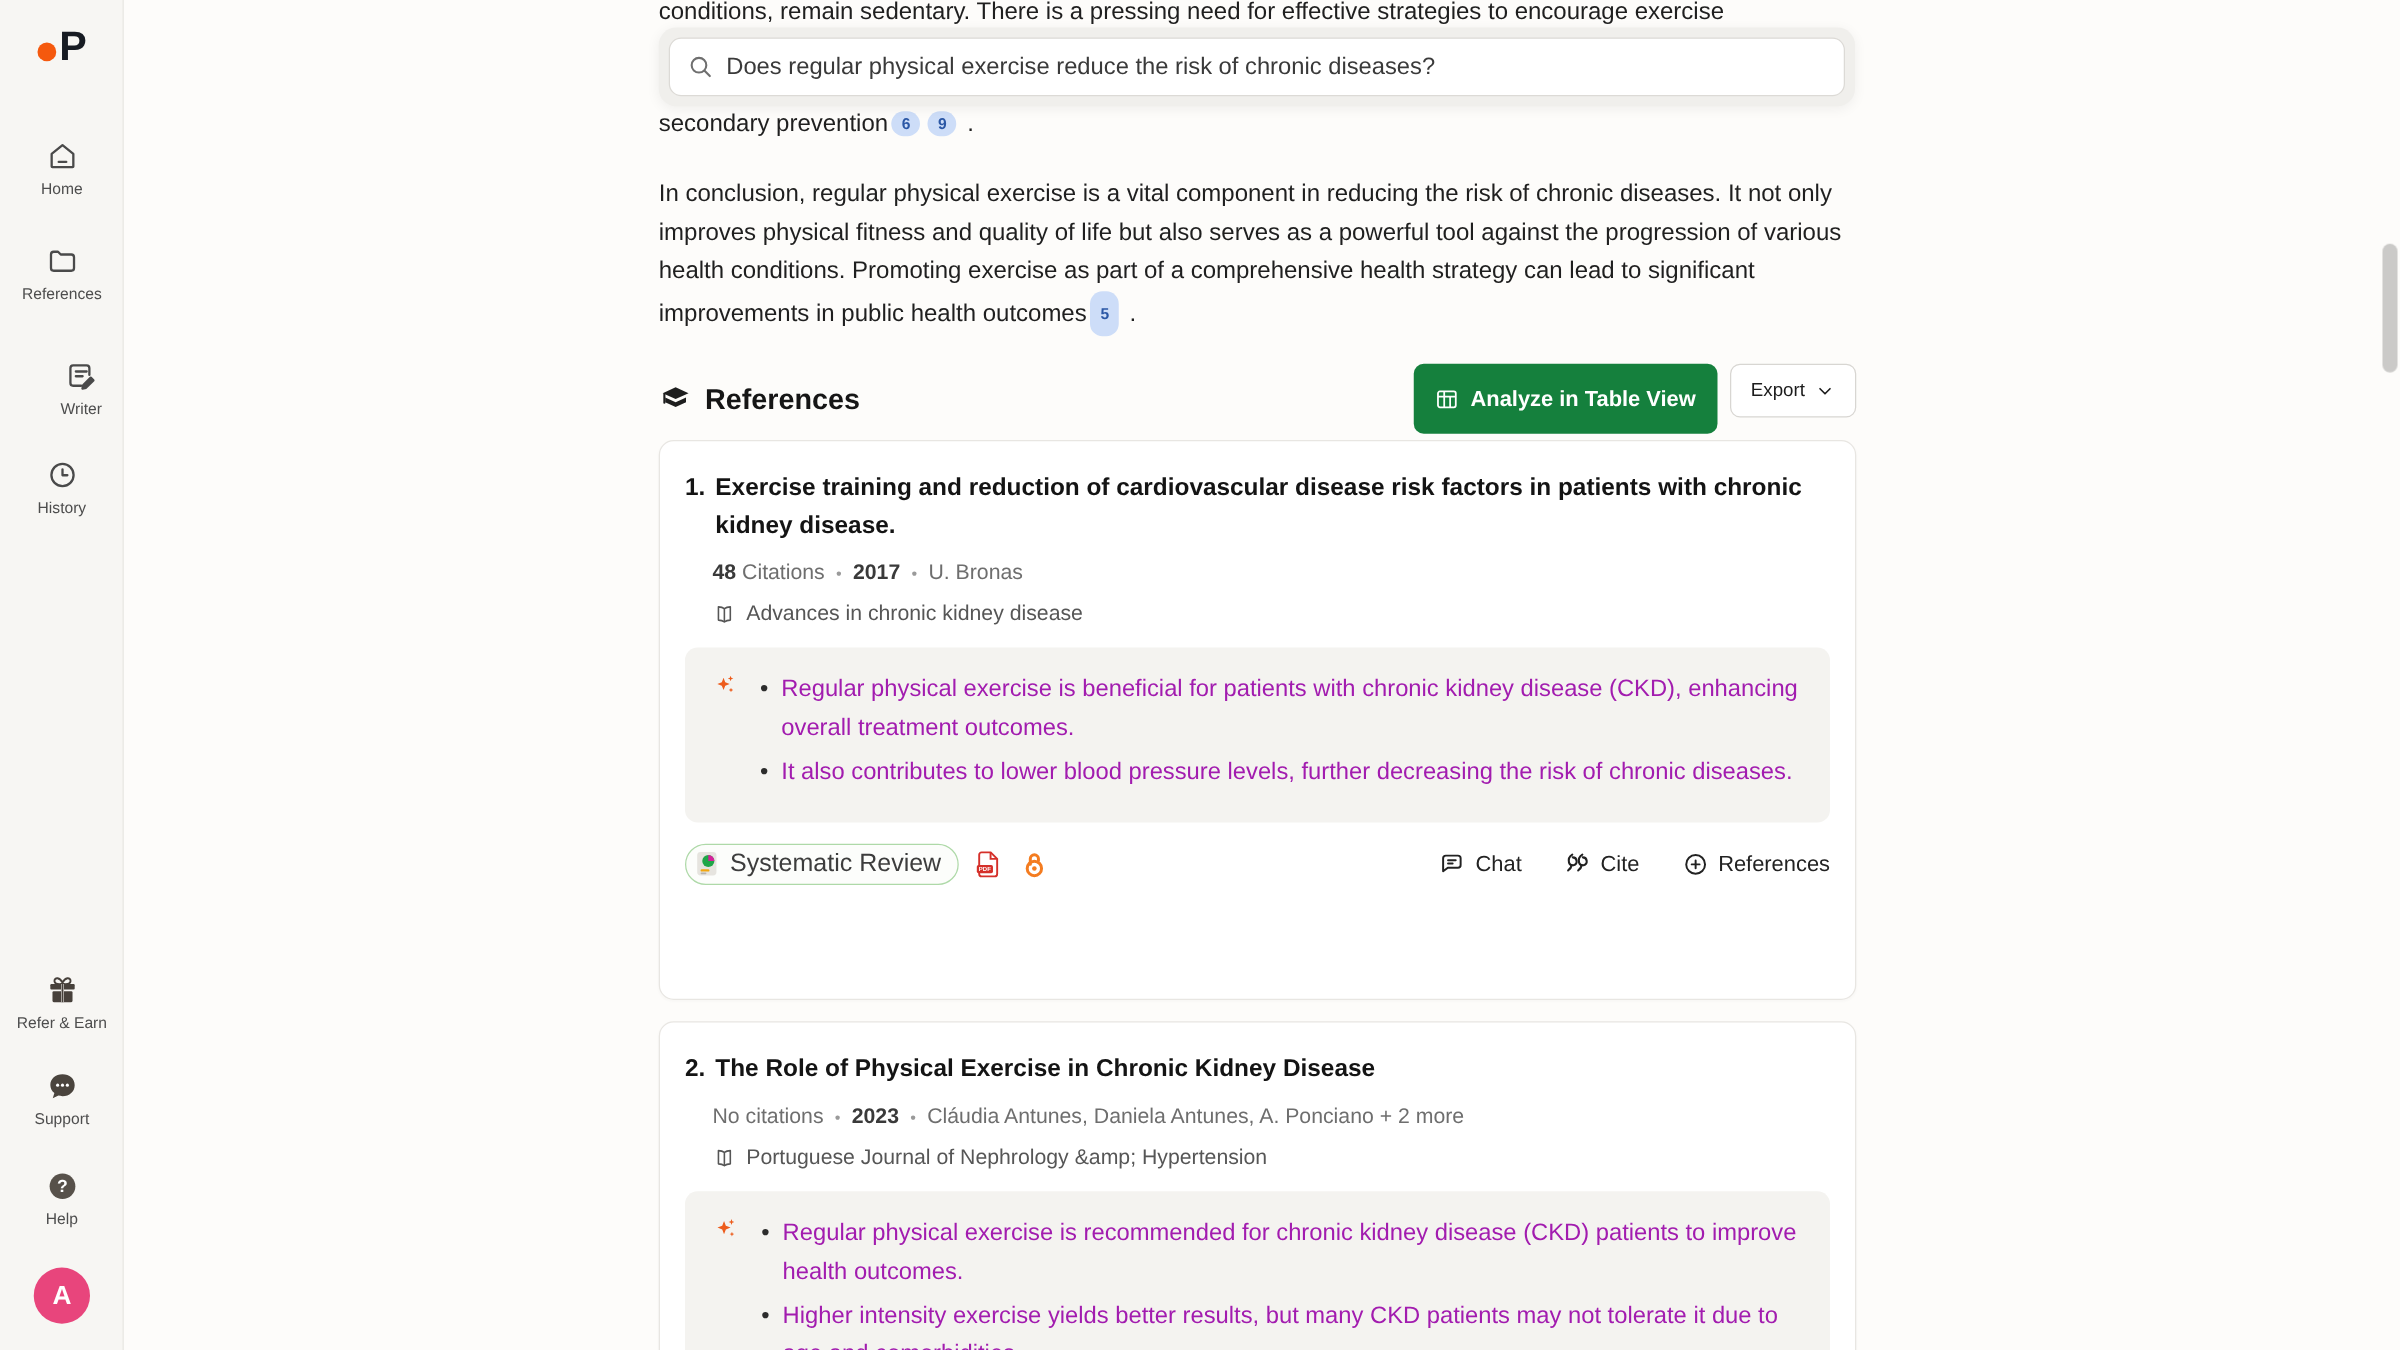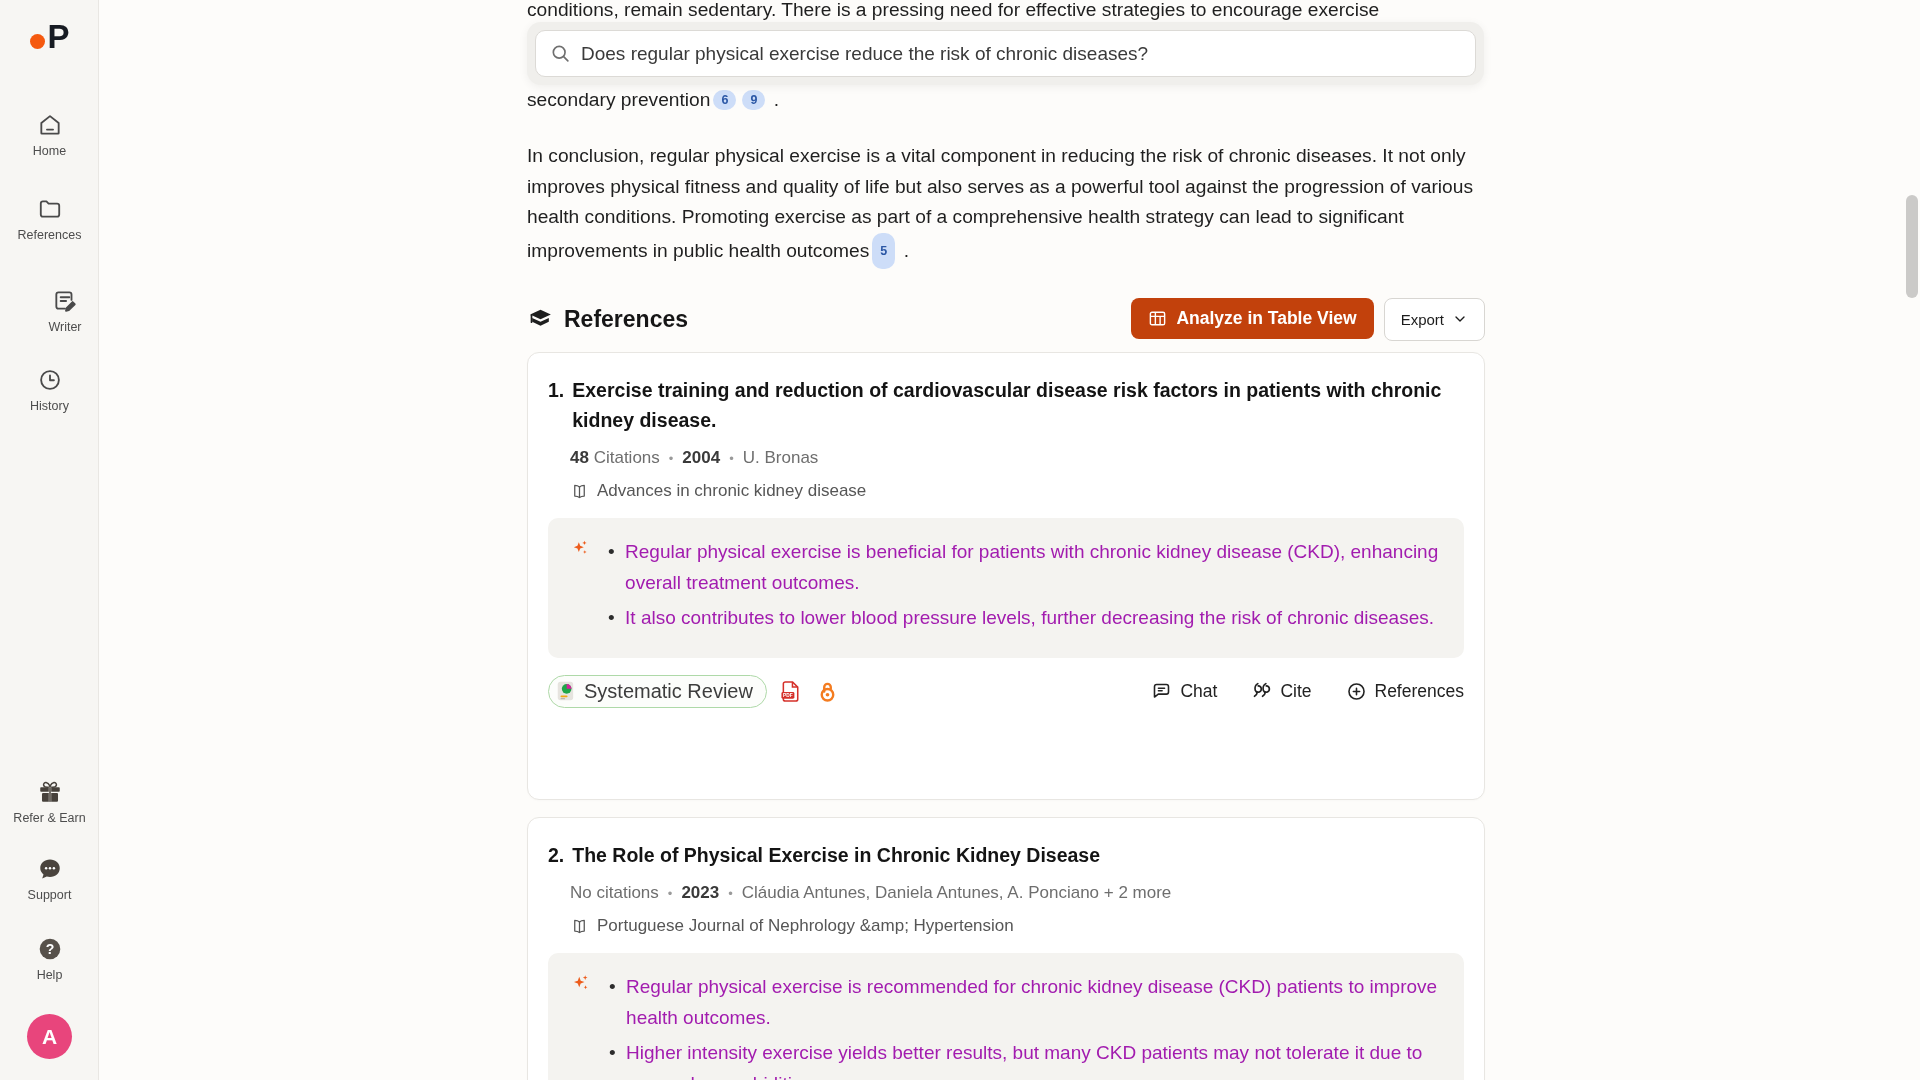--- a/index.html
+++ b/index.html
@@ -38,22 +38,22 @@
   .search-box { width:100%; height:47px; background:#fff; border:1px solid #dcdad6;
                 border-radius:10px; display:flex; align-items:center; padding:0 14px; gap:10px; }
   .search-text { font-size:19px; color:#3a3a3a; flex:1; border:none; outline:none;
                  background:transparent; font-family:inherit; }
 
   
   .refs-header { position:absolute; left:527px; top:296px; width:958px; height:46px;
                  display:flex; align-items:center; }
   .refs-title { display:flex; align-items:center; gap:10px; font-size:23px; font-weight:700; color:#161616; }
   .hdr-actions { margin-left:auto; display:flex; gap:10px; }
-  .btn-analyze { display:flex; align-items:center; gap:9px; height:41px; padding:0 17px;
-                 background:#c2410c; color:#fff; border:none; border-radius:8px;
+  .btn-analyze { display:flex; align-items:center; gap:9px; height:56px; padding:0 17px;
+                 background:#15803d; color:#fff; border:none; border-radius:8px;
                  font-size:17.5px; font-weight:600; cursor:pointer; font-family:inherit; }
   .btn-export { display:flex; align-items:center; gap:8px; height:43px; padding:0 16px;
                 background:#fff; color:#1c1c1c; border:1px solid #d8d6d2; border-radius:8px;
                 font-size:15px; font-weight:500; cursor:pointer; font-family:inherit; }
 
   
   .card { position:absolute; left:527px; width:958px; background:#fff;
           border:1px solid #e8e6e2; border-radius:12px; padding:22px 20px;
           box-shadow:0 1px 2px rgba(0,0,0,0.02); }
   .card-1 { top:352px; height:448px; }
@@ -201,21 +201,21 @@
 </div>
 
 <div class="card card-1">
   <div class="ref-title">
     <span>1.</span>
     <span class="t">Exercise training and reduction of cardiovascular disease risk factors in patients with chronic kidney disease.</span>
   </div>
   <div class="ref-meta">
     <span><span class="strong">48</span> <span>Citations</span></span>
     <span class="dot-sep">•</span>
-    <span class="strong">2004</span>
+    <span class="strong">2017</span>
     <span class="dot-sep">•</span>
     <span>U. Bronas</span>
   </div>
   <div class="ref-journal">
     <svg width="19" height="19" viewBox="0 0 24 24" fill="none" stroke="#565656" stroke-width="1.6" stroke-linejoin="round">
         <path d="M12 6.2C10.5 5 8.6 4.4 6 4.4v13.4c2.6 0 4.5.6 6 1.8 1.5-1.2 3.4-1.8 6-1.8V4.4c-2.6 0-4.5.6-6 1.8z"></path>
         <path d="M12 6.2v13.4"></path>
       </svg>
     <span>Advances in chronic kidney disease</span>
   </div>

